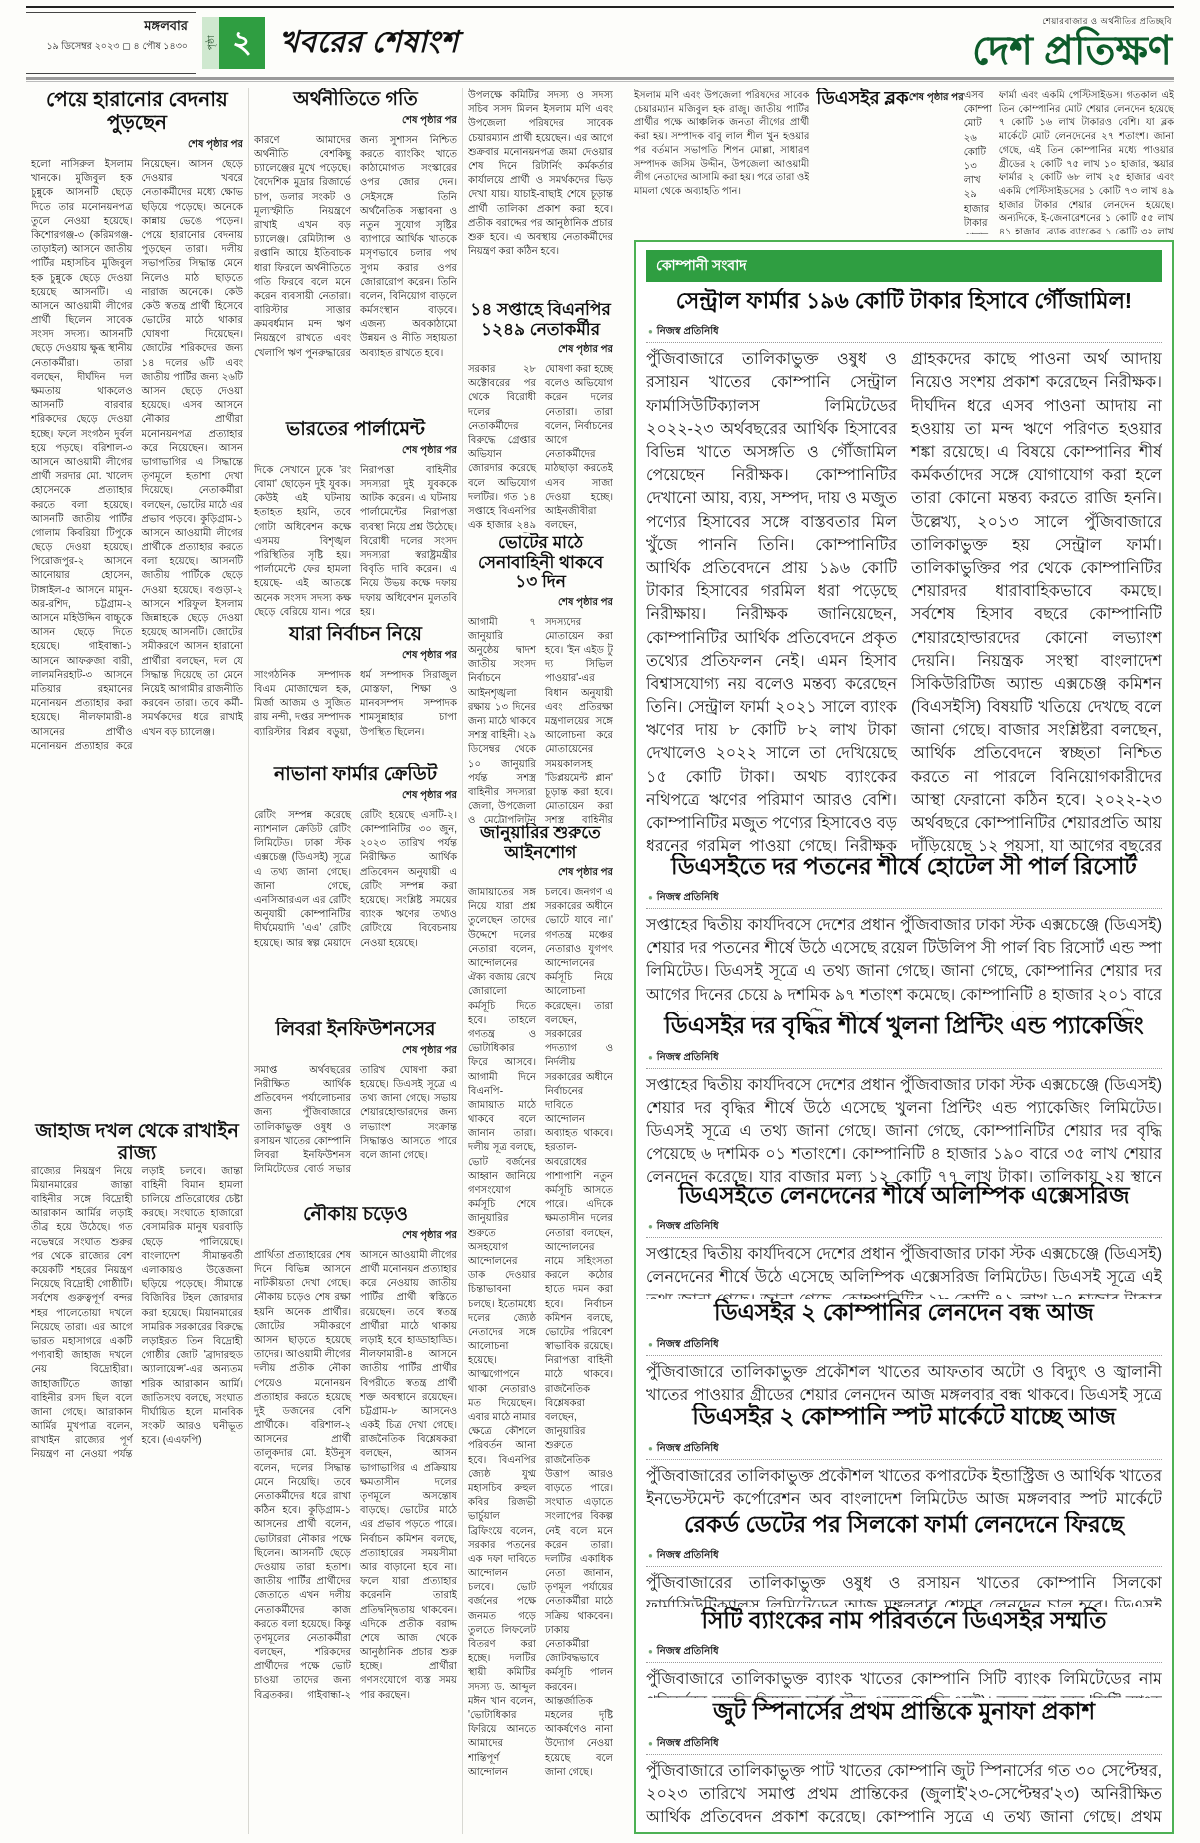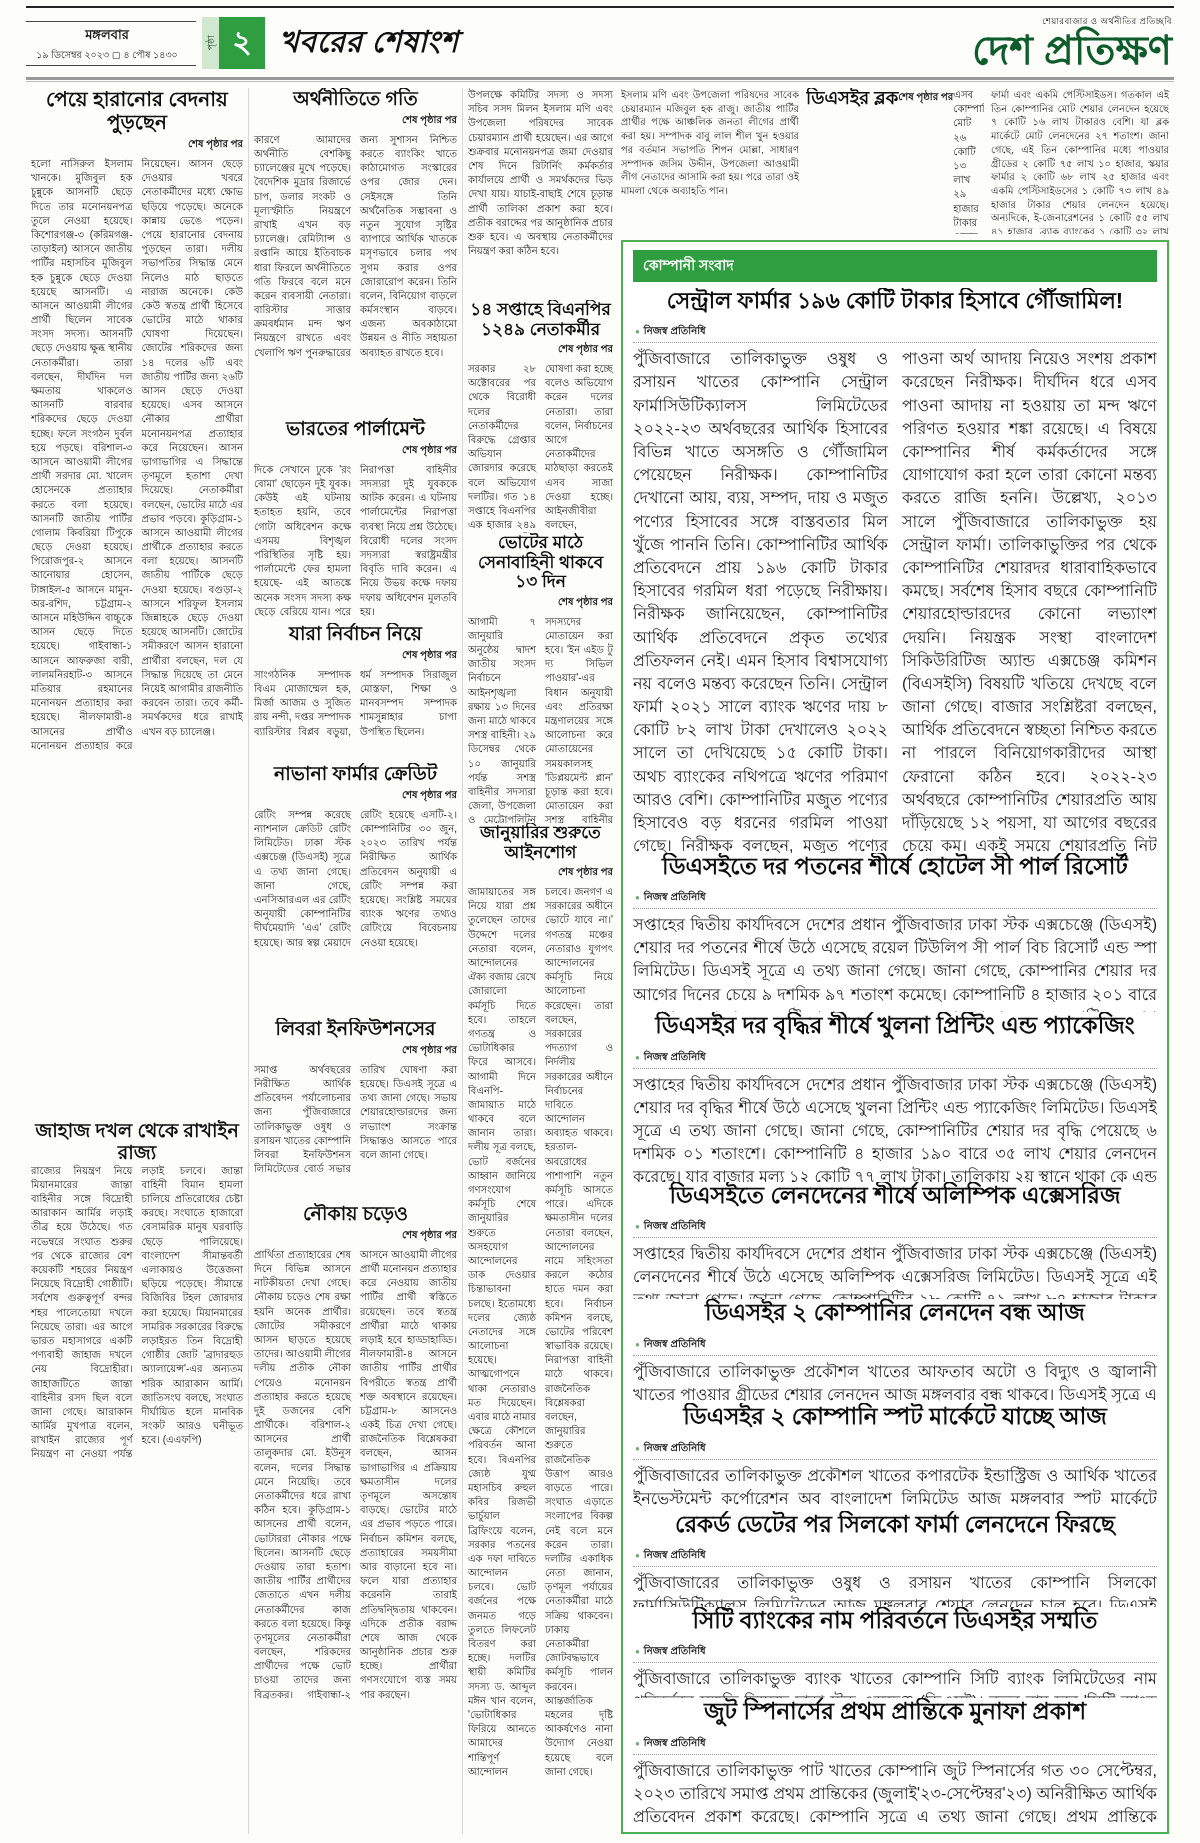--- a/index.html
+++ b/index.html
@@ -3,34 +3,34 @@
 <meta charset="utf-8">
 <style>
   * { margin:0; padding:0; box-sizing:border-box; }
   html,body { width:1200px; height:1843px; overflow:hidden; background:#fbfbf8; }
   body { font-family:"Liberation Sans","DejaVu Sans",sans-serif; color:#1c1c1c; }
   .page { width:1200px; height:1843px; padding:6px 26px 8px 26px; background:#fdfdfa; }
 
   
   .topline { border-top:2px solid #222; margin-bottom:4px; }
   header { display:flex; align-items:center; height:62px; }
-  .dateblock { width:170px; text-align:center; border-top:1px solid #444; border-bottom:1px solid #444; padding:3px 8px 2px 0; }
+  .dateblock { width:170px; text-align:right; border-top:1px solid #444; border-bottom:1px solid #444; padding:3px 8px 19px 0; }
   .weekday { font-size:13px; font-weight:bold; }
   .dateline { font-size:9.5px; margin-top:2px; }
   .pagebox { display:flex; margin-left:6px; height:52px; }
   .pageword { writing-mode:vertical-rl; transform:rotate(180deg); background:#cfe8cf; color:#17401d; font-size:9px; padding:2px 1px; display:flex; align-items:center; justify-content:center; }
   .pagenum { width:46px; background:#2f9e41; color:#fff; font-size:30px; font-weight:bold; display:flex; align-items:center; justify-content:center; }
   .section-title { font-size:30px; font-weight:900; letter-spacing:.5px; margin-left:14px; color:#111;font-style:italic; }
   .masthead { margin-left:auto; text-align:right; padding-right:2px; }
   .tagline { font-size:8.5px; color:#222; letter-spacing:.5px; }
   .logo { font-size:40px; font-weight:900; color:#0e5c2b; line-height:1.05; }
   .rule-thick { border-top:3px solid #9a9a9a; border-bottom:1px solid #bbb; height:5px; margin:3px 0 6px 0; }
 
   
-  main { display:flex; gap:3px; height:1746px; }
+  main { display:flex; gap:16px; height:1746px; }
   .left-region { display:flex; width:592px; }
   .stack { padding:0 5px; overflow:hidden; }
   .stack + .stack { border-left:1px solid #d8d8d2; }
   .stack1 { width:222px; }
   .stack2 { width:214px; }
   .stack3 { width:156px; }
   .right-region { width:548px; display:flex; flex-direction:column; }
 
   
   .art { display:flex; flex-direction:column; overflow:hidden; }

